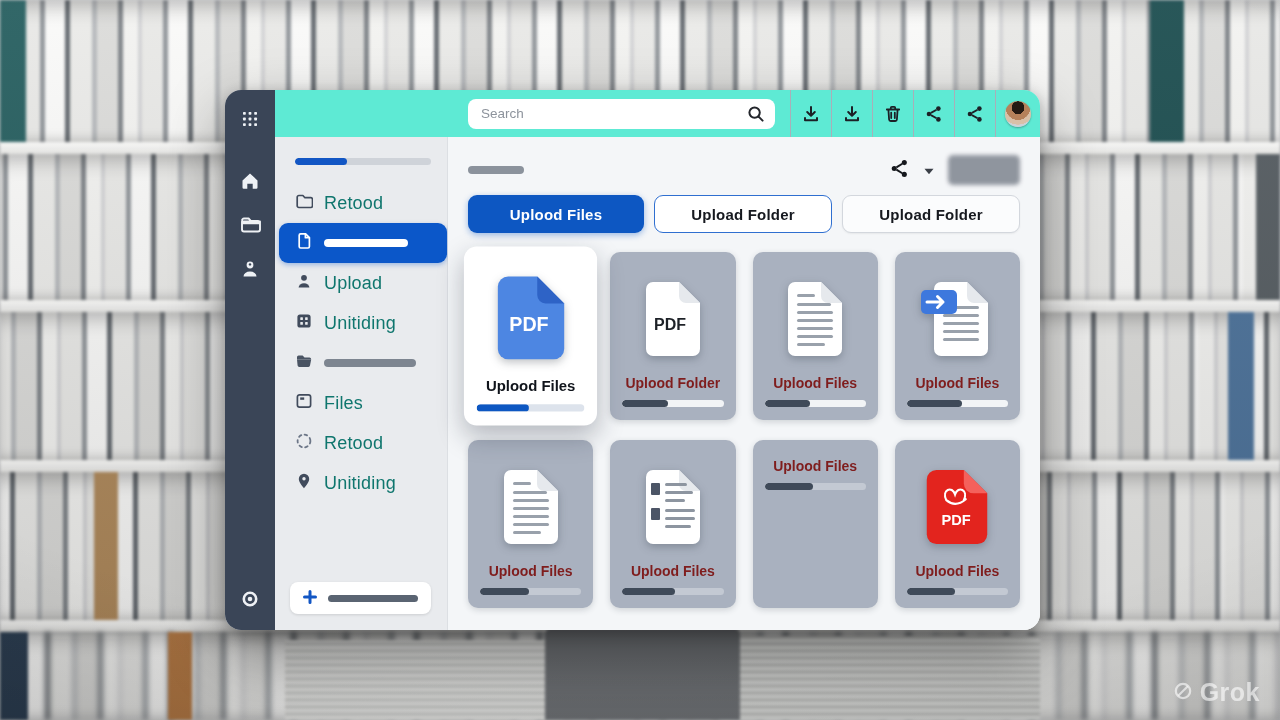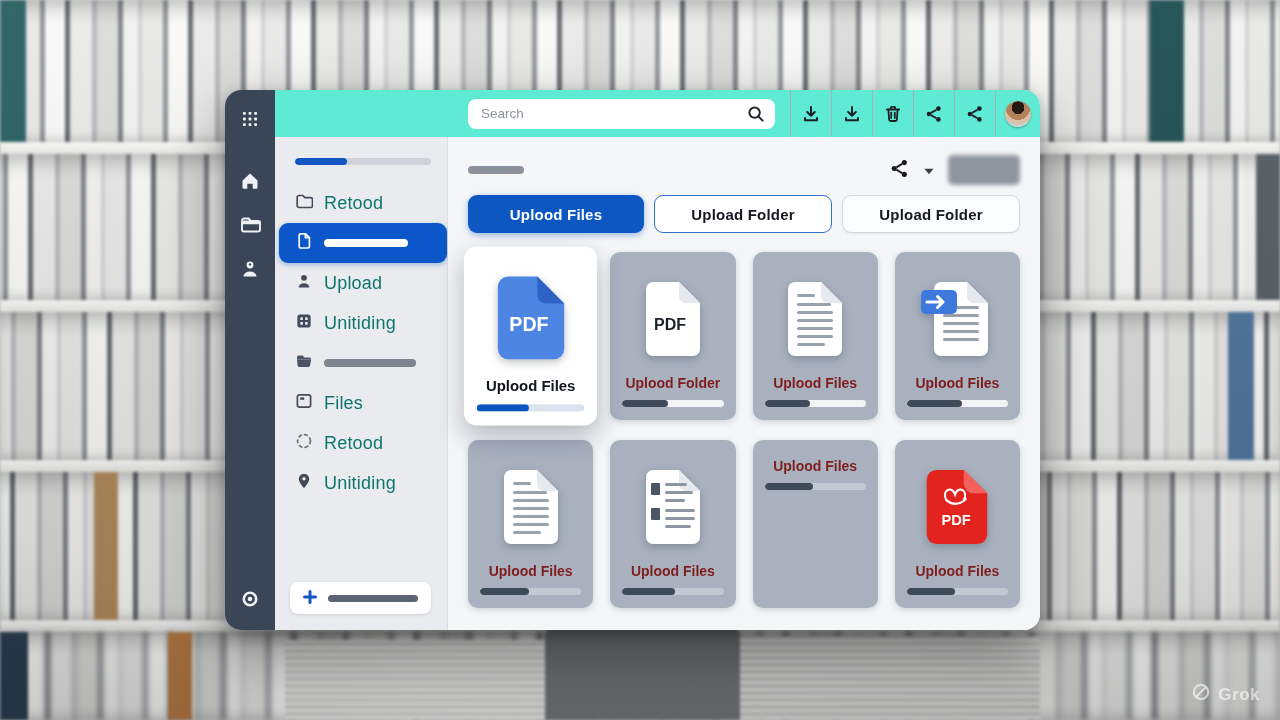--- a/index.html
+++ b/index.html
@@ -102,21 +102,21 @@
   .card-label { font-size:14px; font-weight:700; color:#7f1d1d; margin:4px 0 9px; white-space:nowrap; }
   .card.white .card-label { color:#10141b; }
   .track { width:100%; height:7px; border-radius:4px; overflow:hidden; }
   .track > div { height:100%; border-radius:4px; }
   .card.white .track { background:#dde3ec; } .card.white .track > div { background:#0d57c2; }
   .card.gray .track { background:#f2f4f6; } .card.gray .track > div { background:#3f4a59; }
   .card.row2 .track { background:#c3c9d3; }
 
   
   .watermark { position:absolute; right:20px; bottom:13px; display:flex; align-items:center; gap:7px;
-    color:rgba(255,255,255,.6); font-size:17px; font-weight:700; letter-spacing:.5px; }
+    color:rgba(255,255,255,.6); font-size:25px; font-weight:700; letter-spacing:.5px; }
 </style>
 </head>
 <body>
 
 <div class="bg">
   <div class="row row1"></div>
   <div class="board b1"></div>
   <div class="row row2"></div>
   <div class="board b2"></div>
   <div class="row row3"></div>

